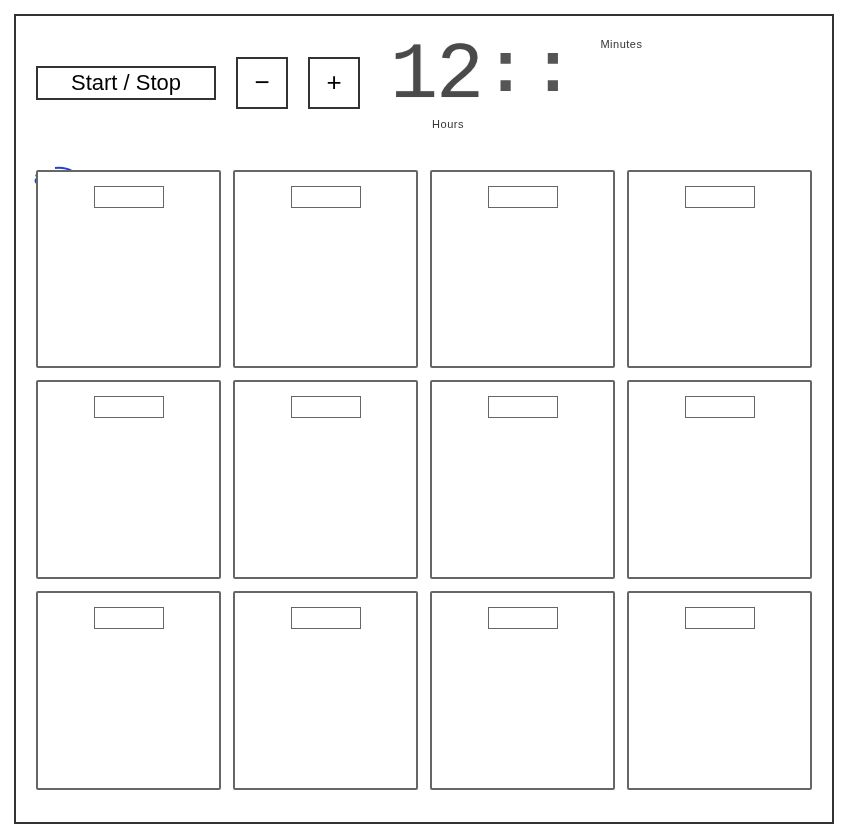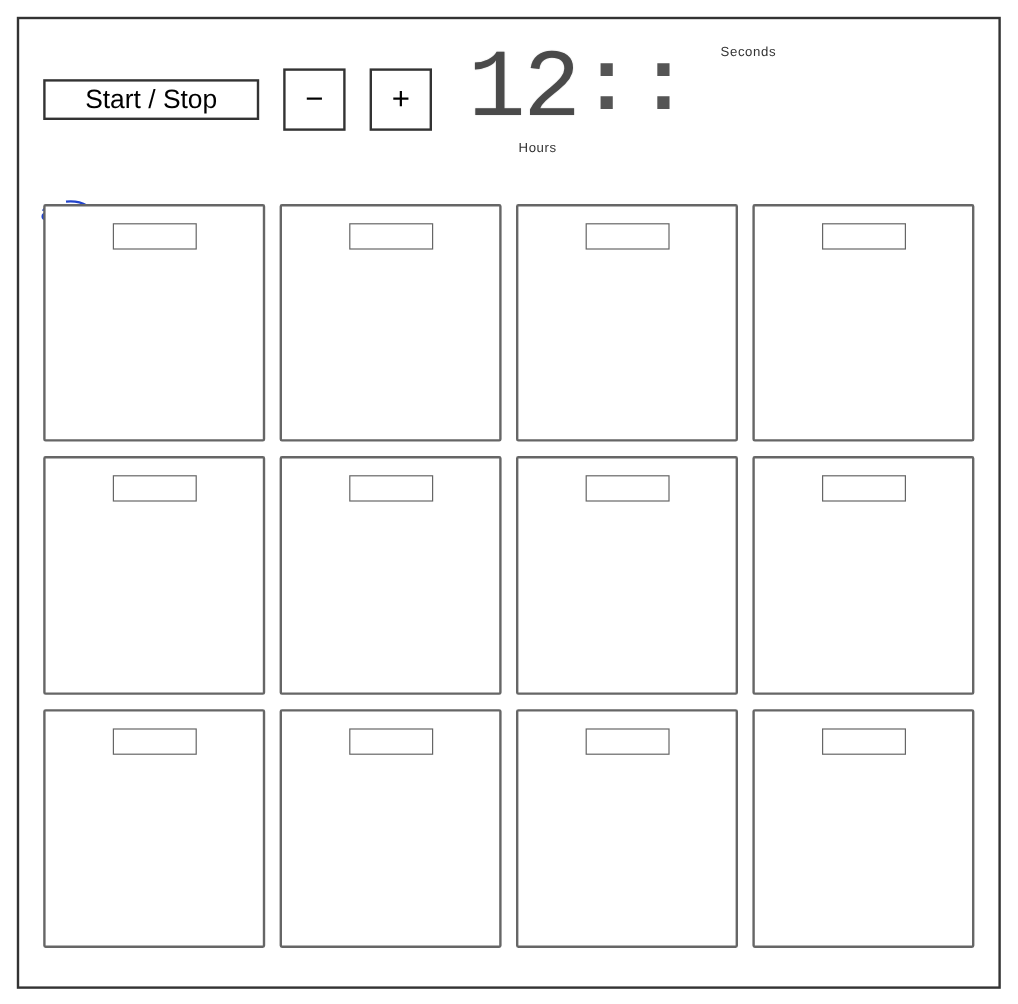--- a/index.html
+++ b/index.html
@@ -137,21 +137,21 @@
     <button class="control-btn">+</button>
 
     <div class="clock-display">
       <div class="clock-group">
         <div class="seg-display">12</div>
         <span class="clock-label">Hours</span>
       </div>
       <div class="clock-colon">:</div>
       <div class="clock-colon">:</div>
       <div class="clock-group">
-        <span class="clock-label">Seconds</span>
+        <span class="clock-label">Minutes</span>
       </div>
     </div>
   </div>
 
   <div style="position:absolute; top:148px; left:18px; display:flex; align-items:center; gap:2px;">
     <span style="font-size:20px; font-weight:bold; color:#2244cc;">a.</span>
     <svg width="40" height="28" viewBox="0 0 40 28">
       <path d="M 2 4 Q 20 2 30 18" stroke="#2244cc" stroke-width="2" fill="none"></path>
       <polygon points="28,24 34,16 22,16" fill="#2244cc"></polygon>
     </svg>

